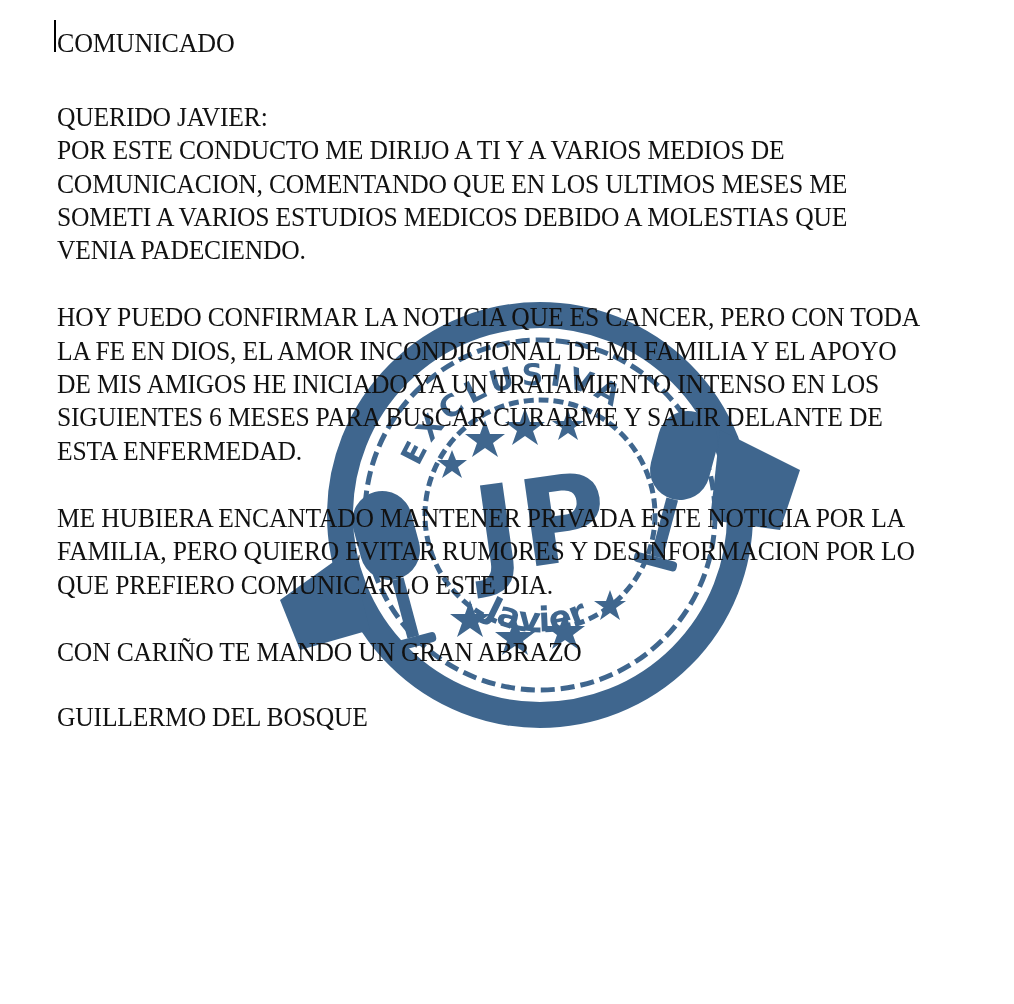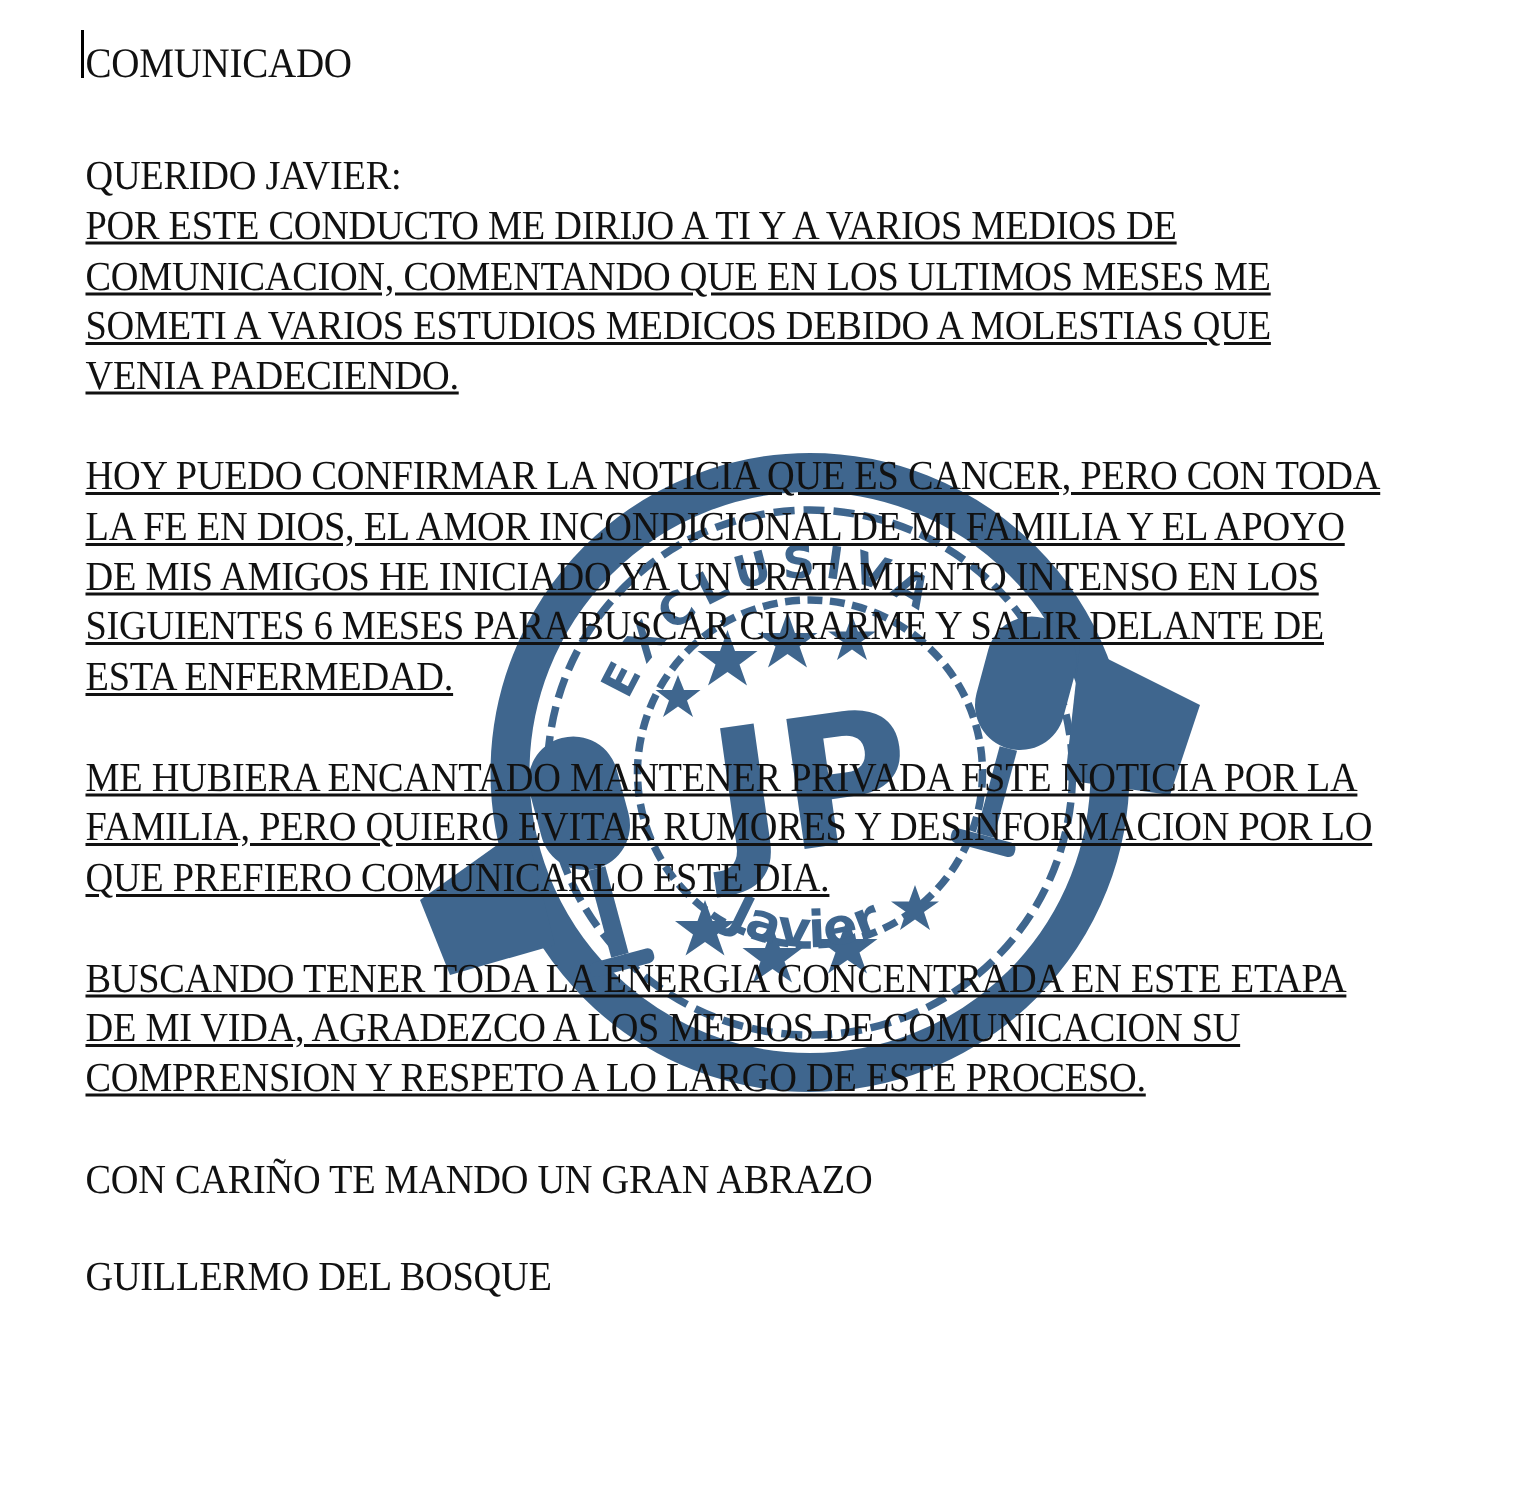--- a/index.html
+++ b/index.html
@@ -52,21 +52,21 @@
       white-space: nowrap;
       letter-spacing: -0.2px;
       transform: scaleX(0.93);
       transform-origin: left center;
     }
     .title {
       font-size: 28px;
       line-height: 42px;
       margin-bottom: 36px;
     }
-    .para { margin-bottom: 34px; text-decoration: underline; }
+    .para { margin-bottom: 34px; }
     .closing { margin-bottom: 32px; }
   </style>
 </head>
 <body>
 
 <div class="page">
 
   <svg class="watermark" viewBox="0 0 520 430" xmlns="http://www.w3.org/2000/svg">
     <defs>
       <path id="arcTop" d="M 130 215 A 130 130 0 0 1 390 215"></path>
@@ -139,23 +139,18 @@
       <div class="line">ESTA ENFERMEDAD.</div>
     </div>
 
     <div class="para">
       <div class="line">ME HUBIERA ENCANTADO MANTENER PRIVADA ESTE NOTICIA POR LA</div>
       <div class="line">FAMILIA, PERO QUIERO EVITAR RUMORES Y DESINFORMACION POR LO</div>
       <div class="line">QUE PREFIERO COMUNICARLO ESTE DIA.</div>
     </div>
 
 
-    <div class="para">
-      <div class="line">BUSCANDO TENER TODA LA ENERGIA CONCENTRADA EN ESTE ETAPA</div>
-      <div class="line">DE MI VIDA, AGRADEZCO A LOS MEDIOS DE COMUNICACION SU</div>
-      <div class="line">COMPRENSION Y RESPETO A LO LARGO DE ESTE PROCESO.</div>
-    </div>
 
     <div class="line closing">CON CARIÑO TE MANDO UN GRAN ABRAZO</div>
 
     <div class="line">GUILLERMO DEL BOSQUE</div>
   </div>
 </div>
 
 </body></html>

